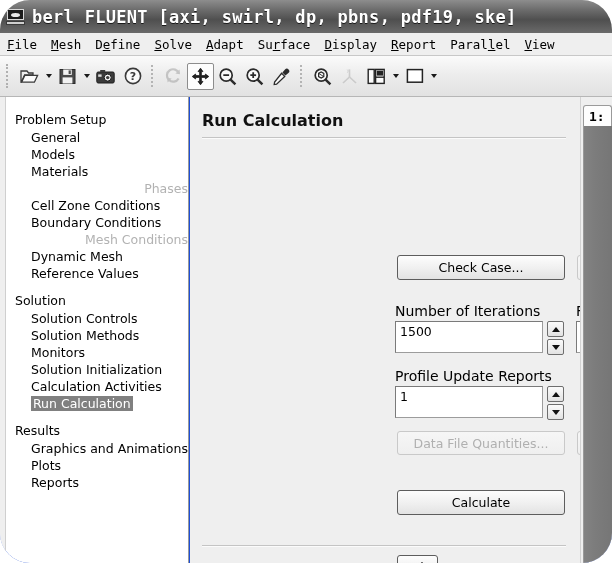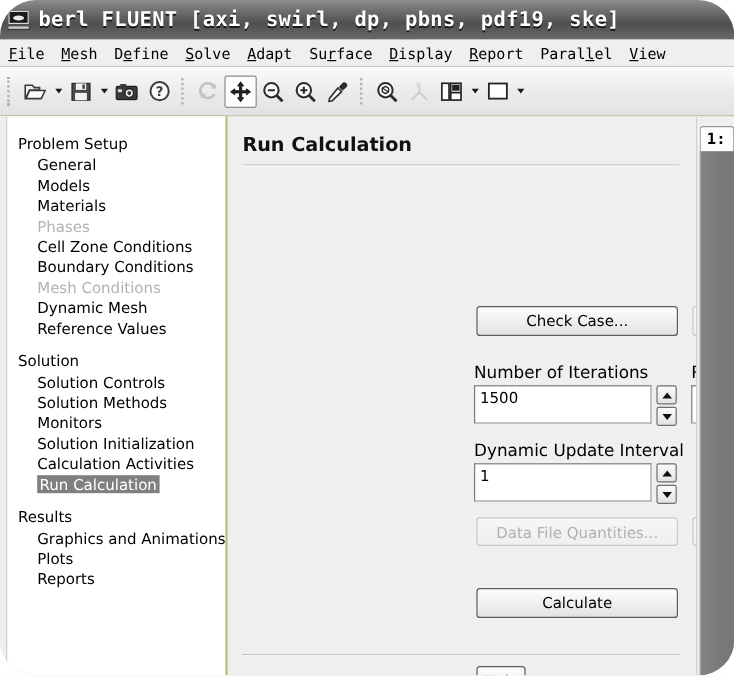--- a/index.html
+++ b/index.html
@@ -153,21 +153,21 @@
     margin: 0 5px;
     border-left: 2px dotted #b4b4b4;
     flex: 0 0 auto;
   }
 
   
   .body-area {
     position: absolute;
     left: 0; top: 97px;
     width: 612px; height: 466px;
-    background: #bef264;
+    background: #1d4ed8;
   }
 
   
   .navpane {
     position: absolute;
     left: 0; top: 0;
     width: 189px; height: 466px;
     background: #ffffff;
     border-right: 1px solid #9a9a9a;
     box-sizing: border-box;
@@ -195,21 +195,21 @@
     white-space: nowrap;
     cursor: default;
   }
   .nav-child {
     font-size: 12.5px;
     color: #000;
     padding: 1px 0 1px 24px;
     white-space: nowrap;
     cursor: default;
   }
-  .nav-child.disabled { color: #b2b2b2; }
+  .nav-child.disabled { color: #b2b2b2; text-align: right; }
   .nav-child.selected span.lbl {
     background: #808080;
     color: #ffffff;
     padding: 0 2px;
   }
   .nav-spacer { height: 9px; }
 
   
   .taskpane {
     position: absolute;
@@ -551,21 +551,21 @@
             <span class="tri-up"></span>
           </div>
         <div class="sb bot">
             <span class="tri-dn"></span>
           </div>
       </div>
 
       <div class="fld-label" style="left:386px; top:206px;">Reporting Interval</div>
       <div class="txtfield" style="left:386px; top:224px; width:148px; height:32px;">1</div>
 
-      <div class="fld-label" style="left:205px; top:271px;">Dynamic Update Interval</div>
+      <div class="fld-label" style="left:205px; top:271px;">Profile Update Reports</div>
       <div class="txtfield" style="left:205px; top:289px; width:148px; height:32px;">1</div>
       <div class="spin" style="left:357px; top:289px;">
         <div class="sb">
             <span class="tri-up"></span>
           </div>
         <div class="sb bot">
             <span class="tri-dn"></span>
           </div>
       </div>
 

